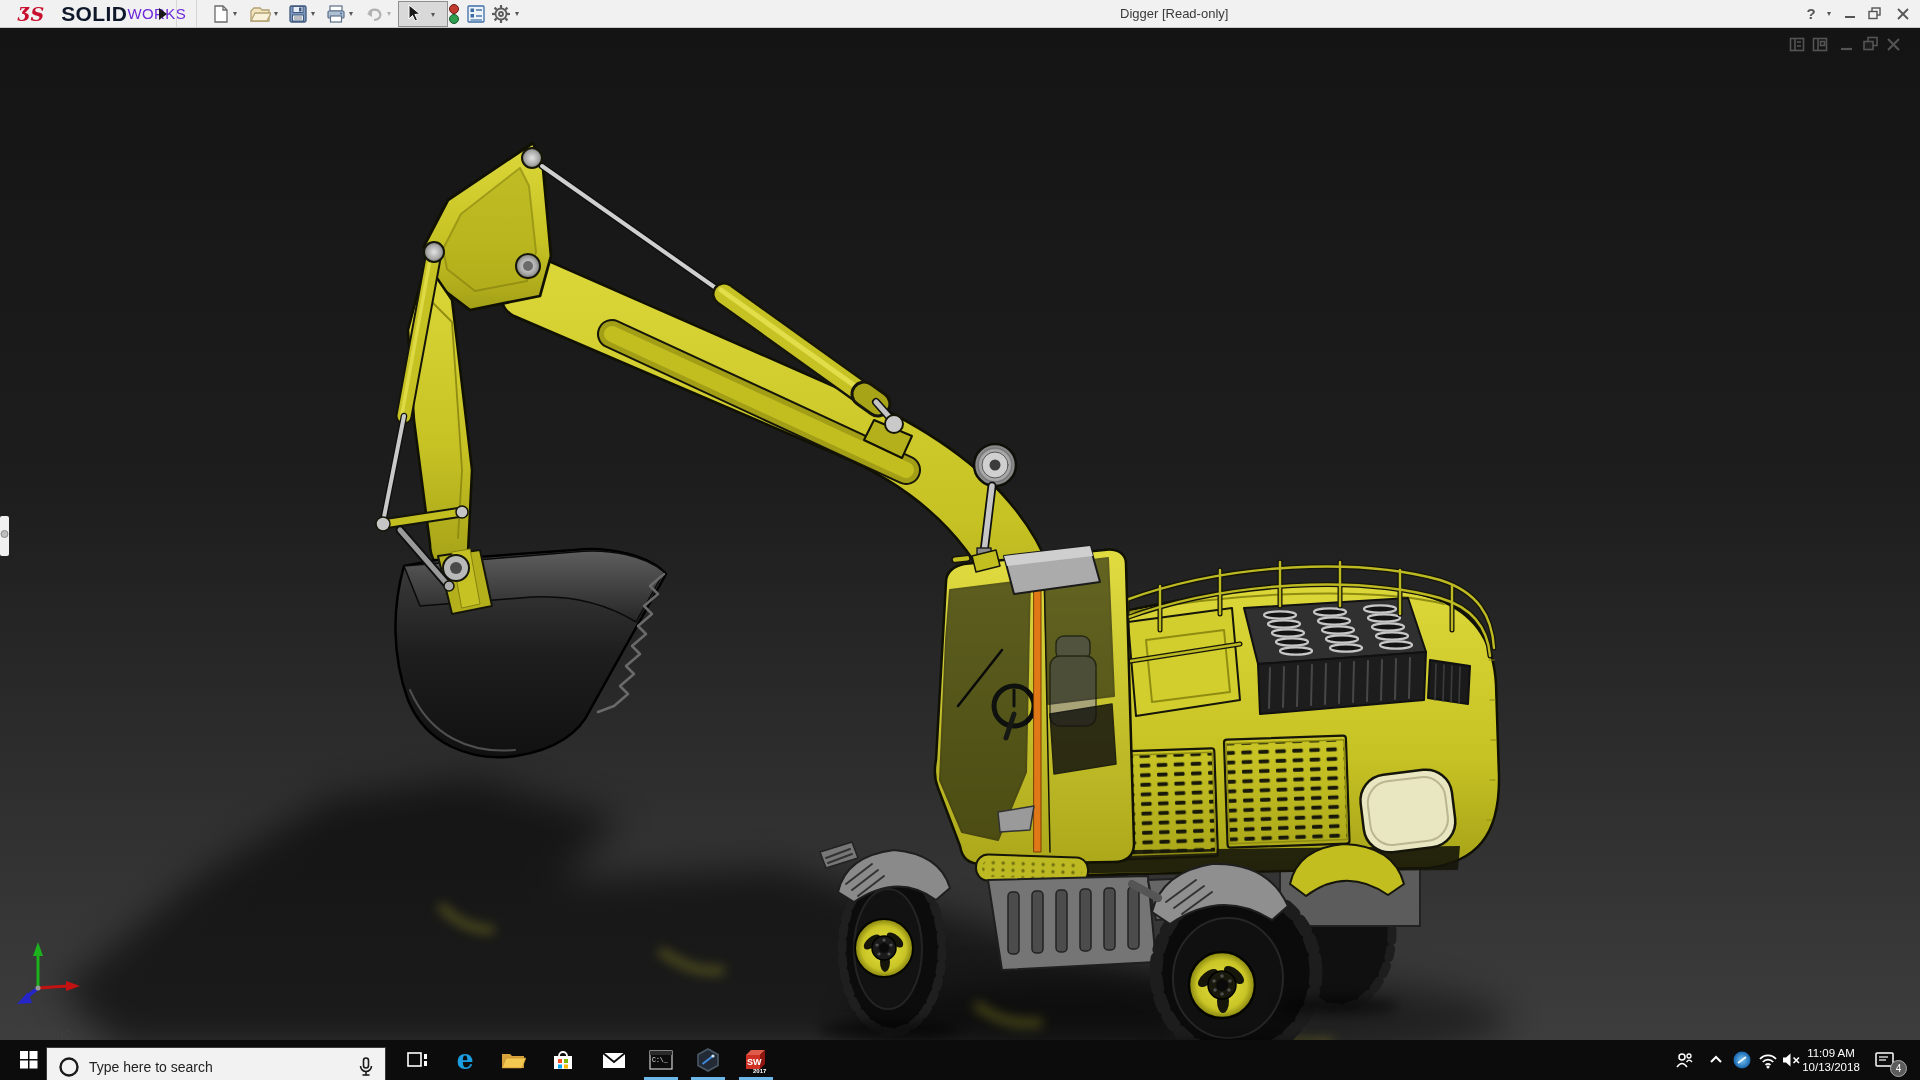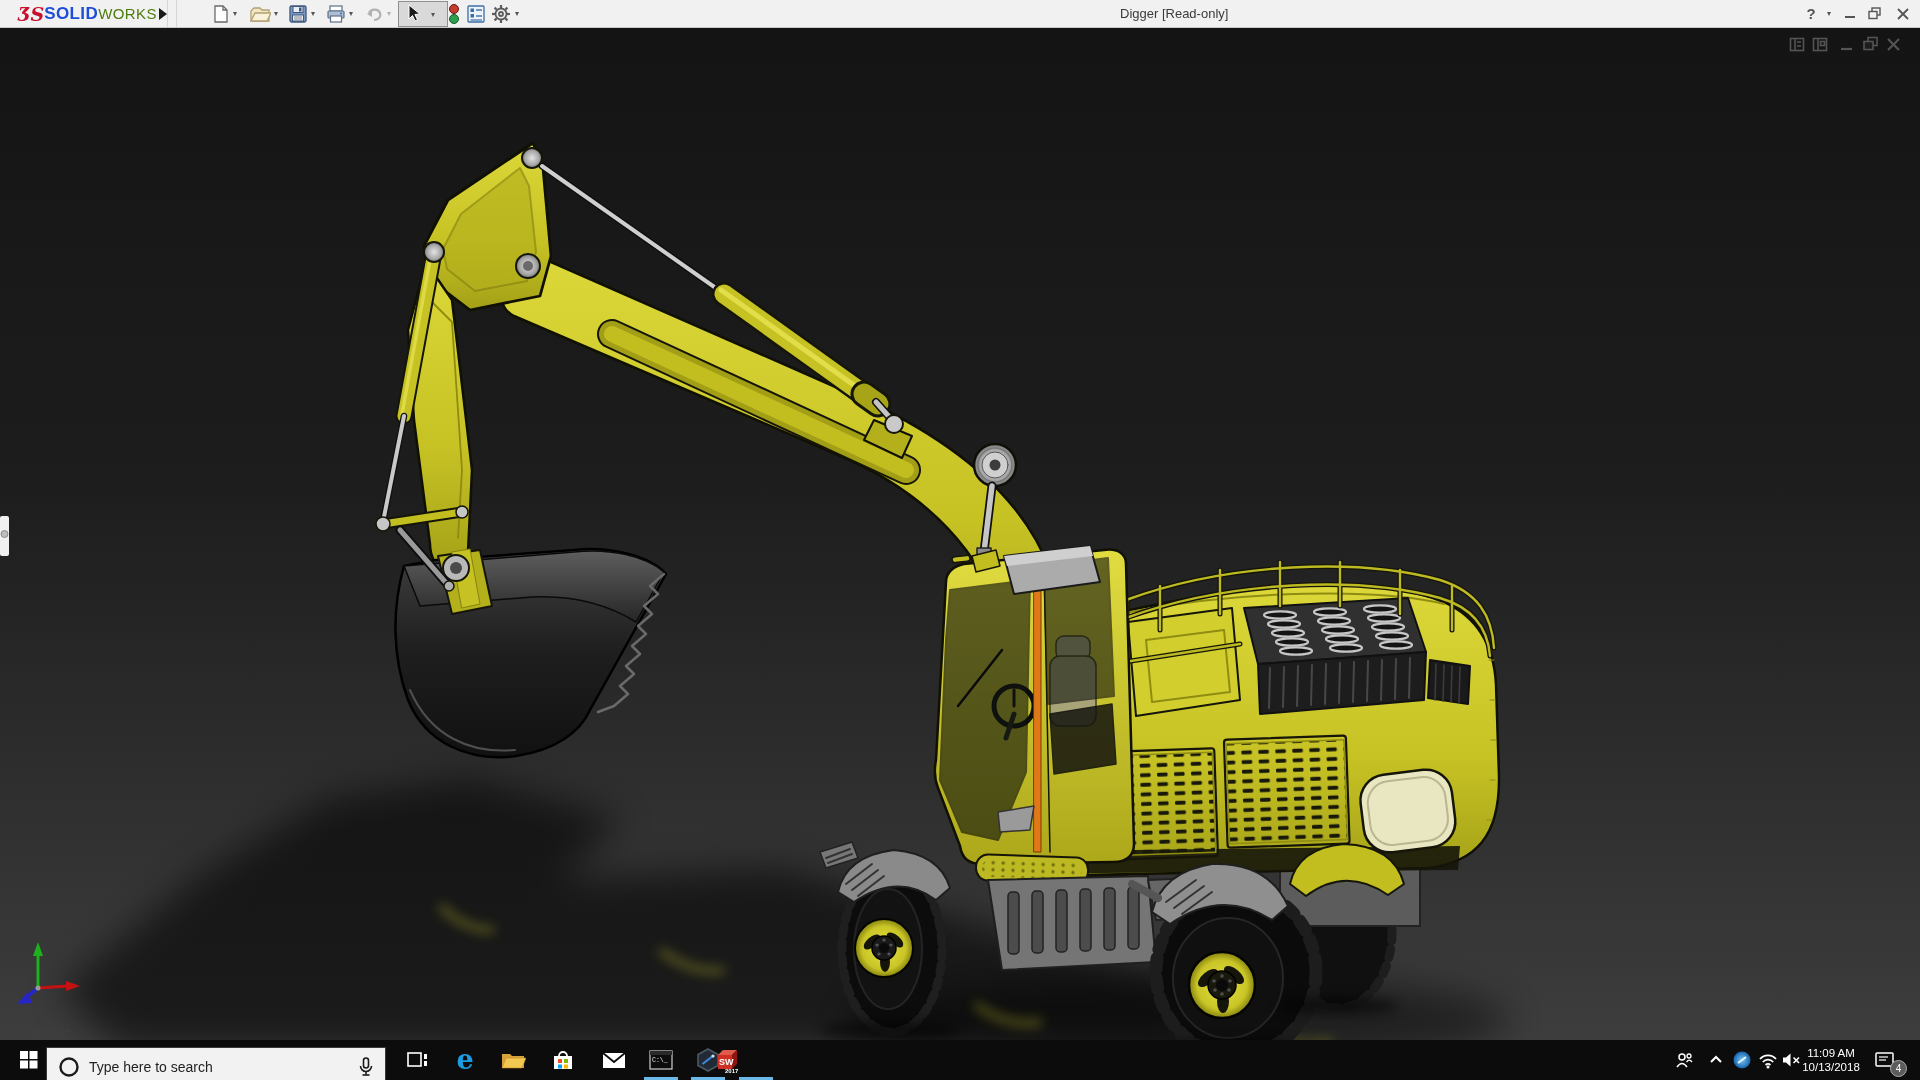--- a/index.html
+++ b/index.html
@@ -2,23 +2,23 @@
 <html><head>
 <meta charset="utf-8">
 <style>
   html,body{margin:0;padding:0;width:1920px;height:1080px;overflow:hidden;
     font-family:"Liberation Sans","DejaVu Sans",sans-serif;background:#000;}
   .titlebar{position:absolute;left:0;top:0;width:1920px;height:27px;background:#f1f1f1;
     border-bottom:1px solid #c9c9c9;z-index:30;}
   .logo{position:absolute;left:8px;top:0;height:27px;display:flex;align-items:center;
     padding:0 10px;border-right:1px solid #d6d6d6;}
   .logo .ds{color:#c8102e;font-family:"DejaVu Serif","Liberation Serif",serif;
-    font-style:italic;font-weight:bold;font-size:19px;margin-right:0;}
-  .logo .solid{color:#1d4ed8;font-weight:bold;font-size:17px;letter-spacing:.4px;}
-  .logo .works{color:#4d7c0f;font-weight:normal;font-size:15px;letter-spacing:.4px;}
+    font-style:italic;font-weight:bold;font-size:19px;margin-right:17px;}
+  .logo .solid{color:#0f172a;font-weight:bold;font-size:21px;letter-spacing:.4px;}
+  .logo .works{color:#6d28d9;font-weight:normal;font-size:15px;letter-spacing:.4px;}
   .flyout{position:absolute;left:150px;top:0;width:26px;height:27px;display:flex;
     align-items:center;justify-content:center;border-right:1px solid #d6d6d6;cursor:pointer;}
   .flyout .tri{width:0;height:0;border-left:8px solid #1a1a1a;border-top:6px solid transparent;
     border-bottom:6px solid transparent;}
   .tbicon{position:absolute;top:0;height:27px;display:flex;align-items:center;}
   .caret{font-size:8px;color:#555;}
   .selbox{position:absolute;left:398px;top:1px;height:24px;width:48px;background:#d9d9d9;
     border:1px solid #8f8f8f;display:flex;align-items:center;}
   .title-text{position:absolute;left:1120px;top:0;height:26px;display:flex;align-items:center;
     font-size:13px;color:#3a3a3a;}
@@ -664,21 +664,21 @@
         <text x="4" y="14" font-size="6.5" fill="#e8e8e8" font-family="Liberation Mono, monospace">C:\_</text>
       </svg>
   </div>
   <div class="tb-ic" style="left:688px">
     <svg width="26" height="26">
         <polygon points="13,2 23,7.5 23,18.5 13,24 3,18.5 3,7.5" fill="#222b35" stroke="#4a5866" stroke-width="1.6"></polygon>
         <line x1="7.5" y1="17" x2="18.5" y2="8.5" stroke="#3f86d8" stroke-width="2.2"></line>
         <circle cx="18" cy="9" r="1.6" fill="#cfe3f5"></circle>
       </svg>
   </div>
-  <div class="tb-ic" style="left:708px">
+  <div class="tb-ic" style="left:736px">
     <svg width="26" height="26">
         <polygon points="3,8 17,8 17,22 3,22" fill="#d03024"></polygon>
         <polygon points="3,8 8,3 22,3 17,8" fill="#e05a4a"></polygon>
         <polygon points="17,8 22,3 22,17 17,22" fill="#8f1610"></polygon>
         <text x="4" y="18" font-size="9" font-weight="bold" fill="#fff" font-family="Liberation Sans, sans-serif">SW</text>
         <text x="10" y="25.5" font-size="6" font-weight="bold" fill="#fff" font-family="Liberation Sans, sans-serif">2017</text>
       </svg>
   </div>
   <div class="underline" style="left:644px;width:34px"></div>
   <div class="underline" style="left:691px;width:34px"></div>

